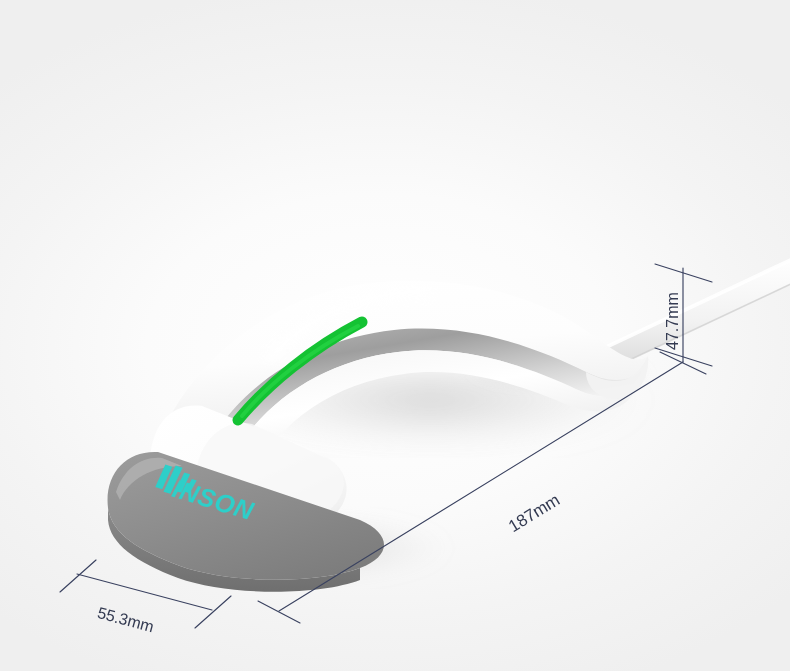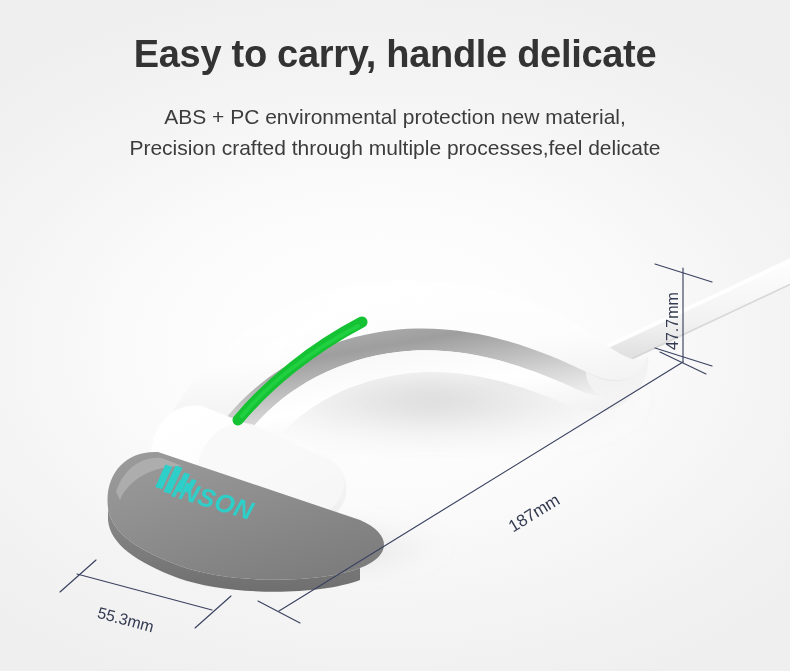--- a/index.html
+++ b/index.html
@@ -49,26 +49,21 @@
   }
   #lbl-187 { left:505px; top:520px; transform:rotate(-31.7deg); }
   #lbl-477 { left:664px; top:350px; transform:rotate(-90deg); font-size:16px; }
   #lbl-553 { left:100px; top:604px; transform:rotate(15deg); font-size:16px; }
 </style>
 </head>
 <body>
 
 <div id="stage">
 
-  <div class="headline">Easy to carry, handle delicate</div>
-
-  <div class="subcopy">
-    <span>ABS + PC environmental protection new material,</span>
-    <span>Precision crafted through multiple processes,feel delicate</span>
-  </div>
+
 
   <svg id="product" viewBox="0 0 790 671">
     <defs>
 
       <linearGradient id="gArchTop" x1="0" y1="0" x2="0.25" y2="1">
         <stop offset="0%" stop-color="#ffffff"></stop>
         <stop offset="45%" stop-color="#fdfdfd"></stop>
         <stop offset="78%" stop-color="#f0f0f0"></stop>
         <stop offset="100%" stop-color="#e3e3e3"></stop>
       </linearGradient>

